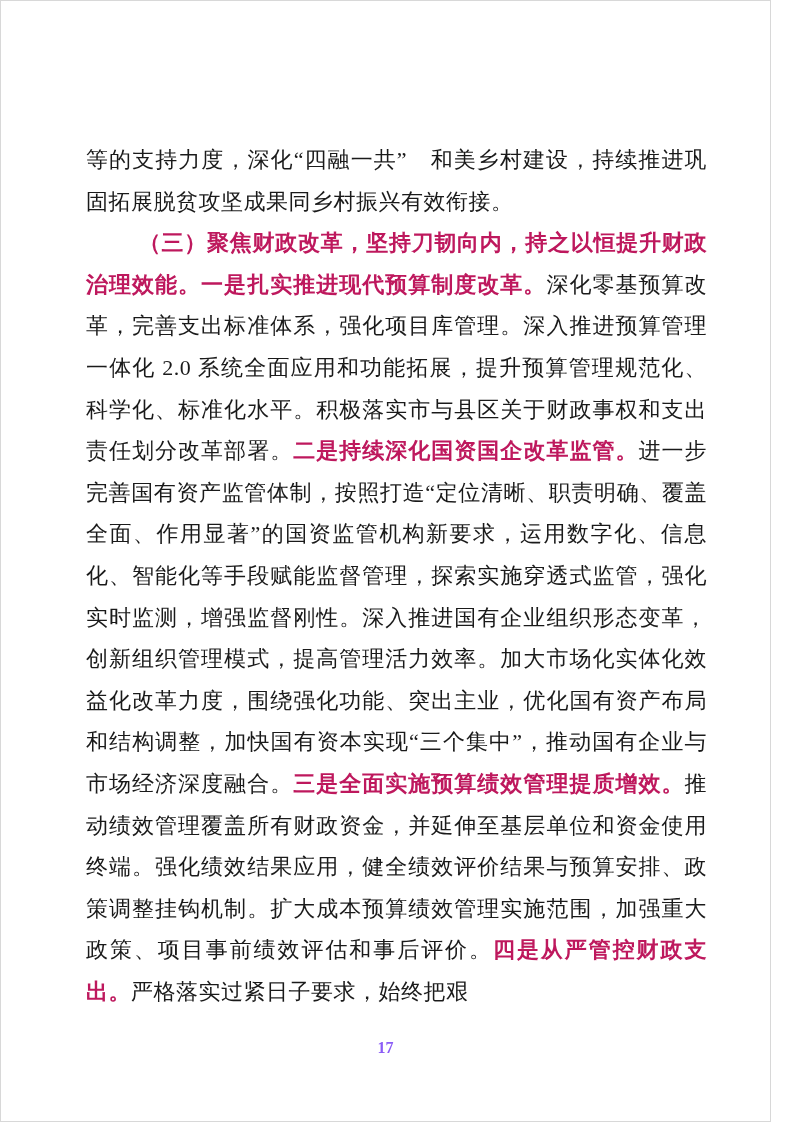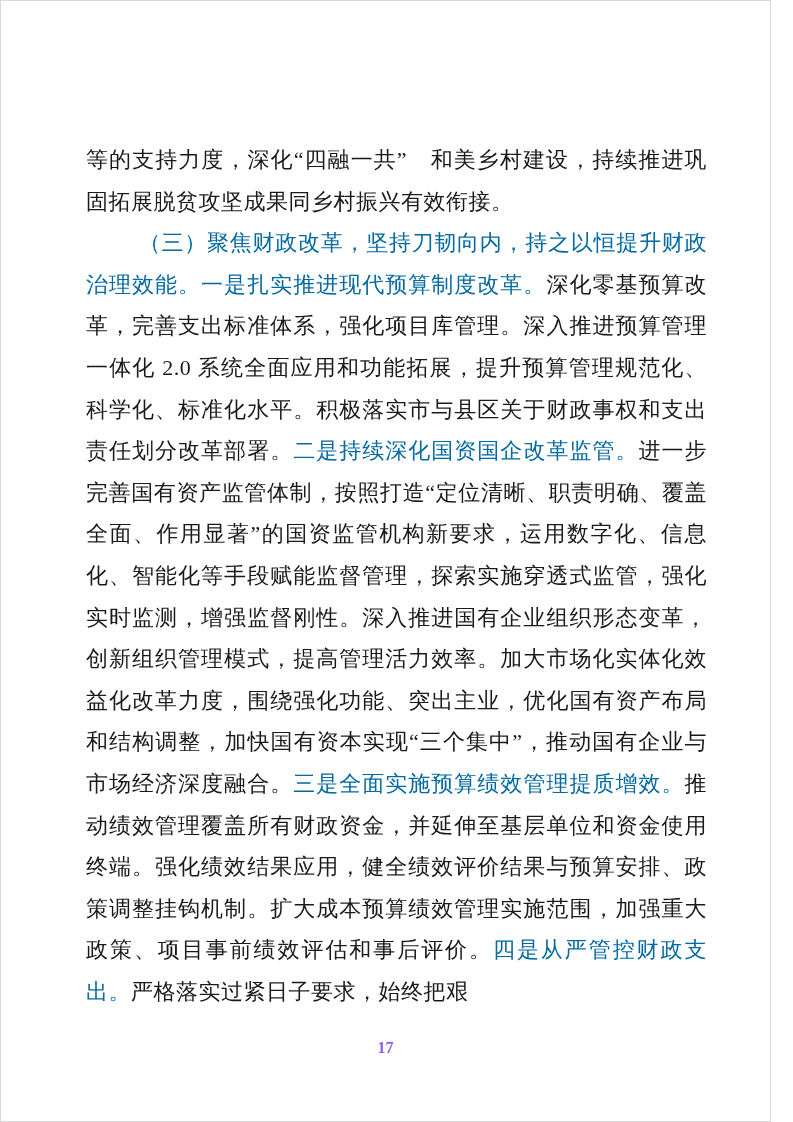--- a/index.html
+++ b/index.html
@@ -32,22 +32,22 @@
     letter-spacing: 0.5px;
     color: #1a1a1a;
   }
   .para.indent {
     text-indent: 2.4em;
   }
   .run {
     font-weight: normal;
   }
   .run.bold {
-    font-weight: 400;
-    color: #0369a1;
+    font-weight: 700;
+    color: #be185d;
   }
   .page-number {
     position: absolute;
     top: 1038px;
     left: 0;
     width: 100%;
     text-align: center;
     font-size: 16px;
     font-weight: 700;
     color: #8b5cf6;

